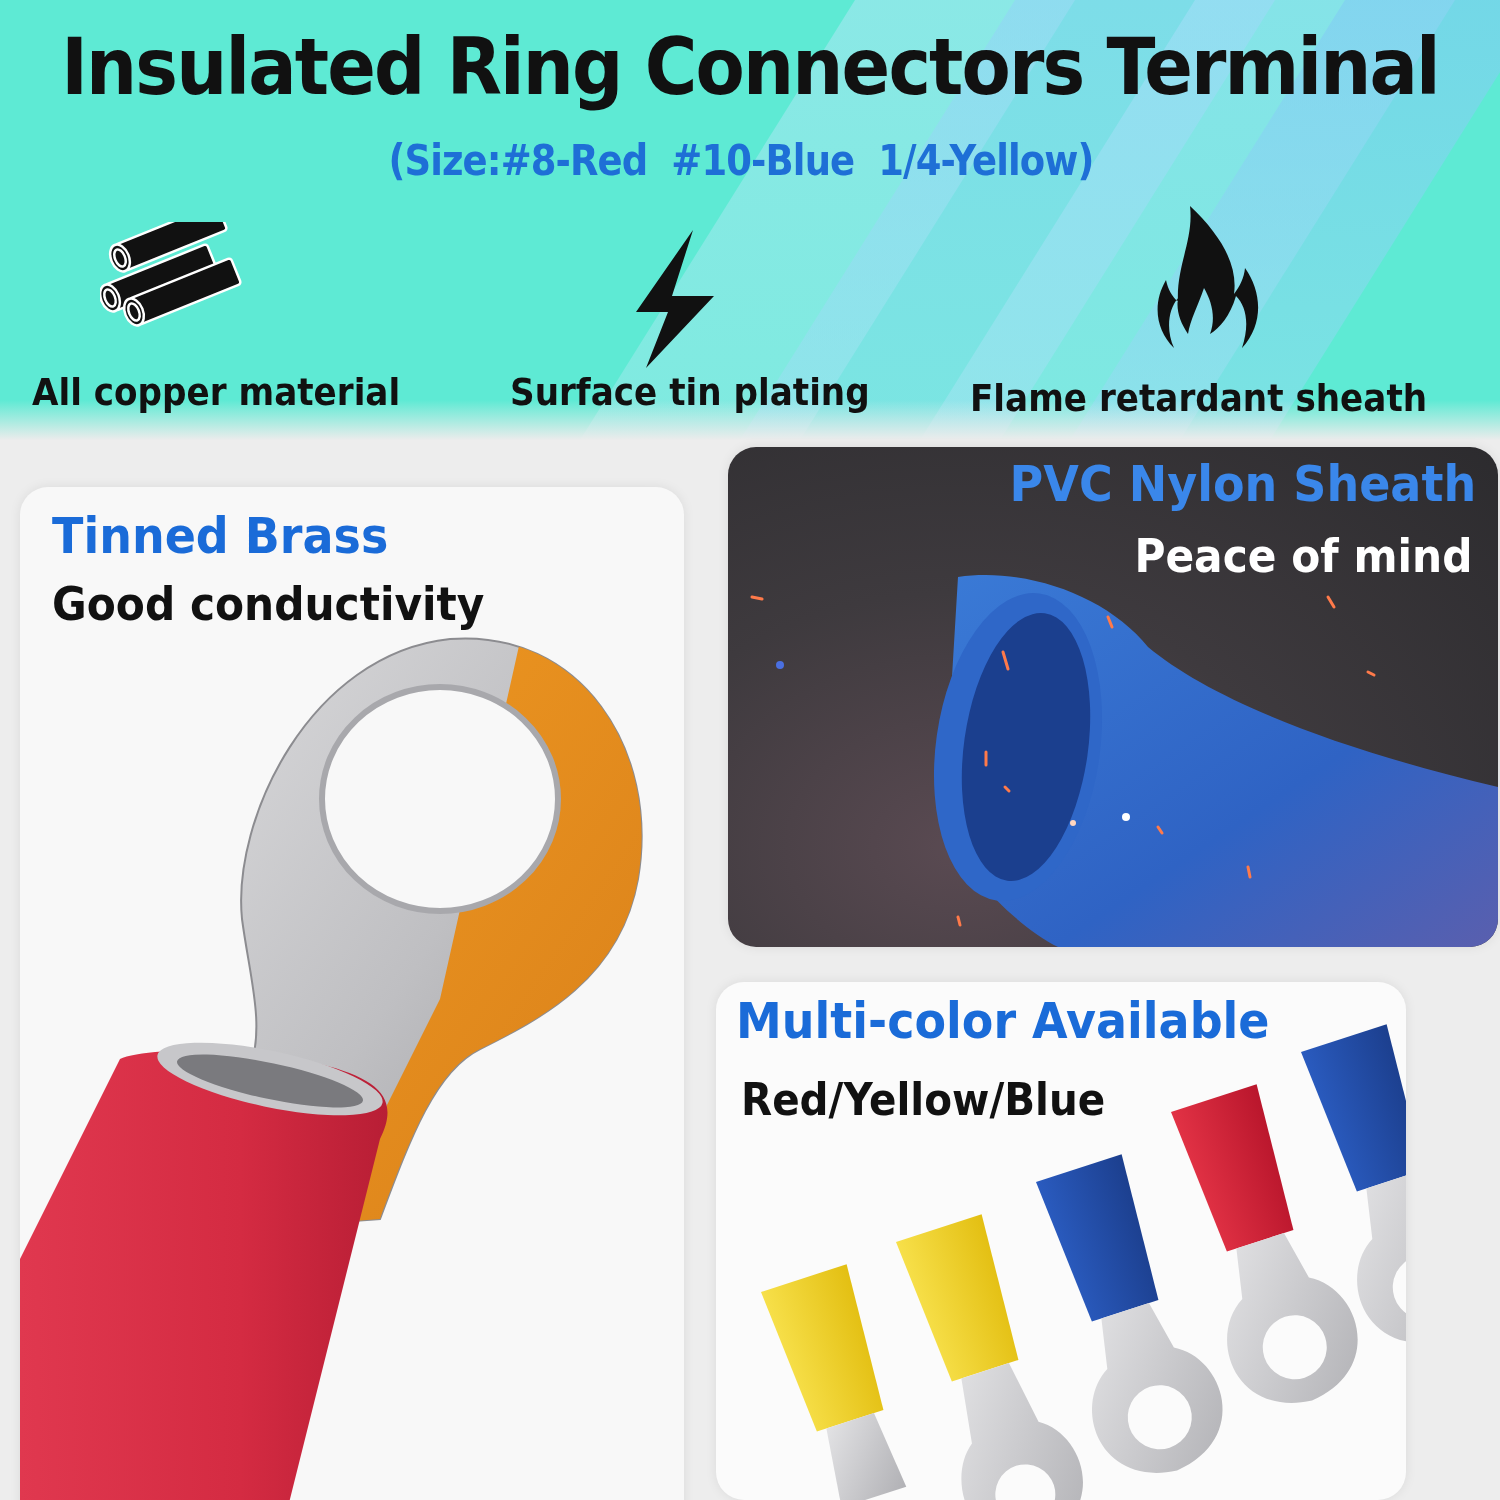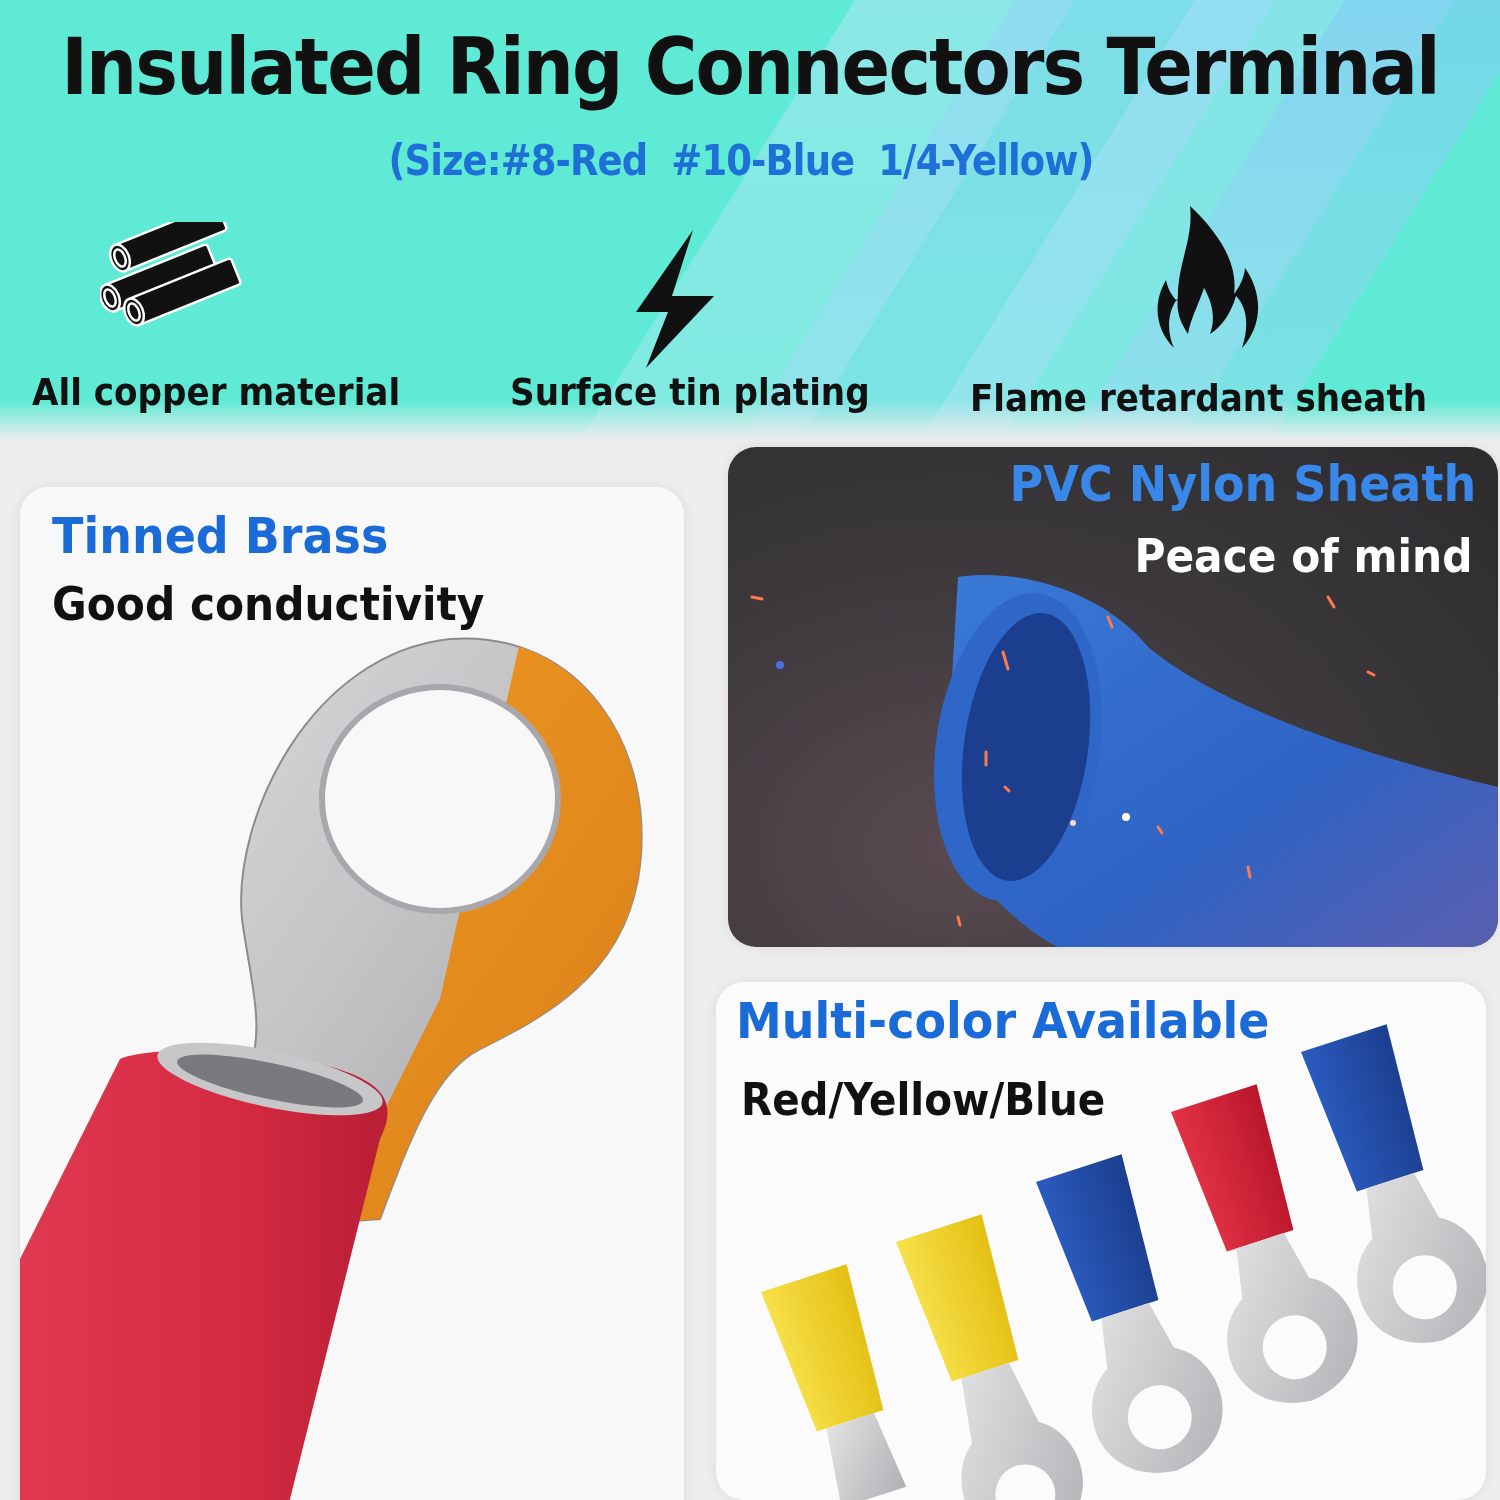--- a/index.html
+++ b/index.html
@@ -47,21 +47,21 @@
     transform: scaleX(0.9); transform-origin: left center;
   }
   
   .card {
     position: absolute; border-radius: 28px; overflow: hidden;
     box-shadow: 0 0 12px rgba(0,0,0,0.08);
   }
   .card-left { left: 20px; top: 448px; width: 664px; height: 1050px; background: #f8f8f8; margin-top: 39px; }
   .card-tr   { left: 728px; top: 447px; width: 770px; height: 500px;
                background: radial-gradient(ellipse at 30% 80%, #5a4a52 0%, #3e3a3e 45%, #2c2b2e 100%); }
-  .card-br   { left: 716px; top: 982px; width: 770px; height: 518px; background: #fbfbfb; }
+  .card-br   { left: 716px; top: 982px; width: 690px; height: 518px; background: #fbfbfb; }
 
   .card-title {
     position: absolute; white-space: nowrap;
     font-family: "DejaVu Sans", sans-serif; font-weight: bold; font-size: 50px; color: #1a6bd8;
     transform: scaleX(0.92); transform-origin: left center;
   }
   .card-sub {
     position: absolute; white-space: nowrap;
     font-family: "DejaVu Sans", sans-serif; font-weight: bold; font-size: 46px; color: #111;
     transform: scaleX(0.92); transform-origin: left center;

